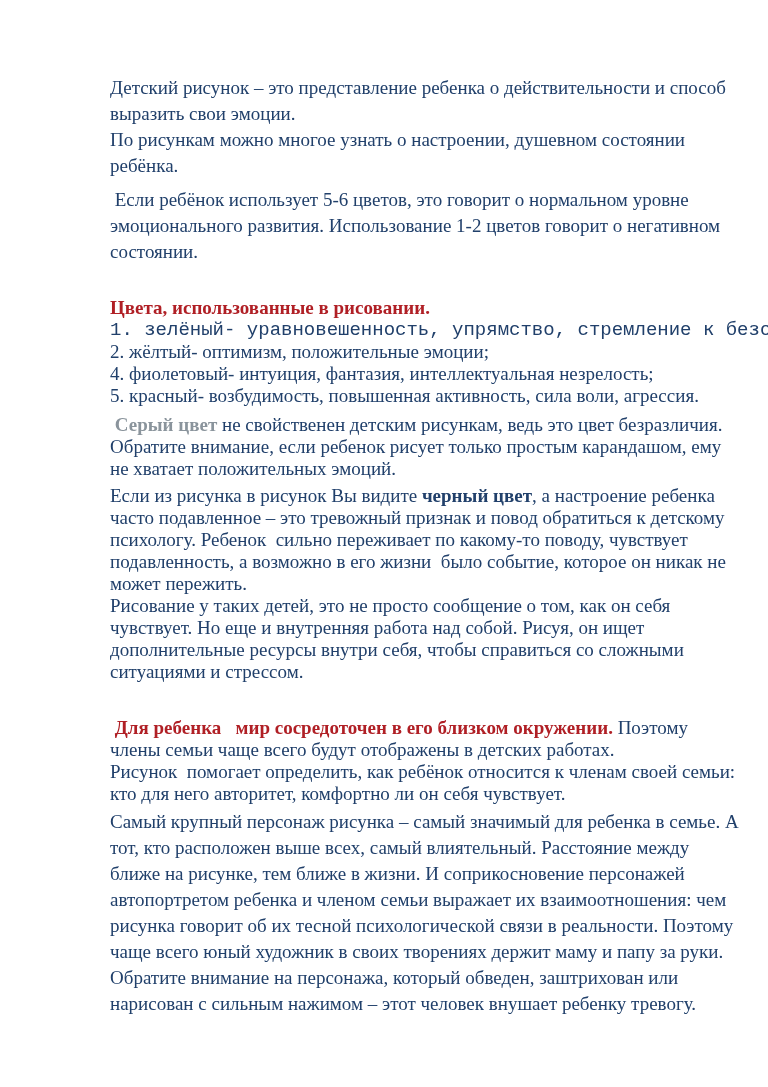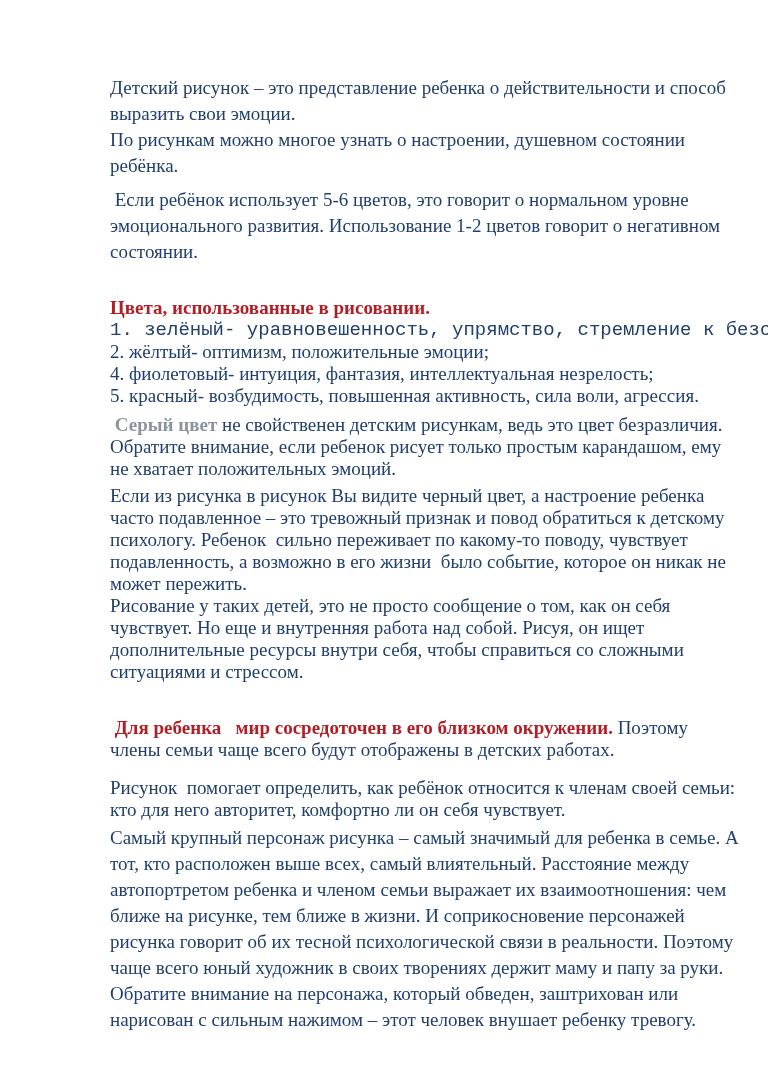--- a/index.html
+++ b/index.html
@@ -23,21 +23,21 @@
   .para {
     font-family: "Liberation Serif", "DejaVu Serif", serif;
     font-size: 19px;
     color: var(--body-color, #21406B);
   }
   .para .line {
     white-space: pre;
   }
   .para.wide .line   { line-height: 26px; }
   .para.single .line { line-height: 22px; }
-  .seg-bold { font-weight: normal; margin-top: 20px; }
+  .seg-bold { font-weight: bold; margin-top: 20px; }
   .seg-red  { font-weight: bold; color: var(--red-color, #B01F25); }
   .seg-gray { font-weight: bold; color: var(--gray-color, #8A949C); }
 </style>
 </head>
 <body>
 
 <div class="page">
   <div id="content">
       <div class="para wide" style="margin-top: 0px;">
         <div class="line"><span>Детский рисунок – это представление ребенка о действительности и способ</span></div>
@@ -82,29 +82,29 @@
       <div class="para single" style="margin-top: 0px;">
         <div class="line"><span>Рисование у таких детей, это не просто сообщение о том, как он себя</span></div>
         <div class="line"><span>чувствует. Но еще и внутренняя работа над собой. Рисуя, он ищет</span></div>
         <div class="line"><span>дополнительные ресурсы внутри себя, чтобы справиться со сложными</span></div>
         <div class="line"><span>ситуациями и стрессом.</span></div>
       </div>
       <div class="para single" style="margin-top: 34px; text-align: right;">
         <div class="line"><span class="seg-red"> Для ребенка   мир сосредоточен в его близком окружении.</span><span> Поэтому</span></div>
         <div class="line"><span>члены семьи чаще всего будут отображены в детских работах.</span></div>
       </div>
-      <div class="para single" style="margin-top: 16px; font-family: Liberation Serif, serif;">
+      <div class="para single" style="margin-top: 0px; font-family: Liberation Serif, serif;">
         <div class="line"><span>Рисунок  помогает определить, как ребёнок относится к членам своей семьи:</span></div>
         <div class="line"><span>кто для него авторитет, комфортно ли он себя чувствует.</span></div>
       </div>
       <div class="para wide" style="margin-top: 4px;">
         <div class="line"><span>Самый крупный персонаж рисунка – самый значимый для ребенка в семье. А</span></div>
         <div class="line"><span>тот, кто расположен выше всех, самый влиятельный. Расстояние между</span></div>
+        <div class="line"><span>ближе на рисунке, тем ближе в жизни. И соприкосновение персонажей</span></div>
         <div class="line"><span>автопортретом ребенка и членом семьи выражает их взаимоотношения: чем</span></div>
-        <div class="line"><span>ближе на рисунке, тем ближе в жизни. И соприкосновение персонажей</span></div>
         <div class="line"><span>рисунка говорит об их тесной психологической связи в реальности. Поэтому</span></div>
         <div class="line"><span>чаще всего юный художник в своих творениях держит маму и папу за руки.</span></div>
       </div>
       <div class="para wide" style="margin-top: 0px;">
         <div class="line"><span>Обратите внимание на персонажа, который обведен, заштрихован или</span></div>
         <div class="line"><span>нарисован с сильным нажимом – этот человек внушает ребенку тревогу.</span></div>
       </div>
     </div>
 </div>
 

